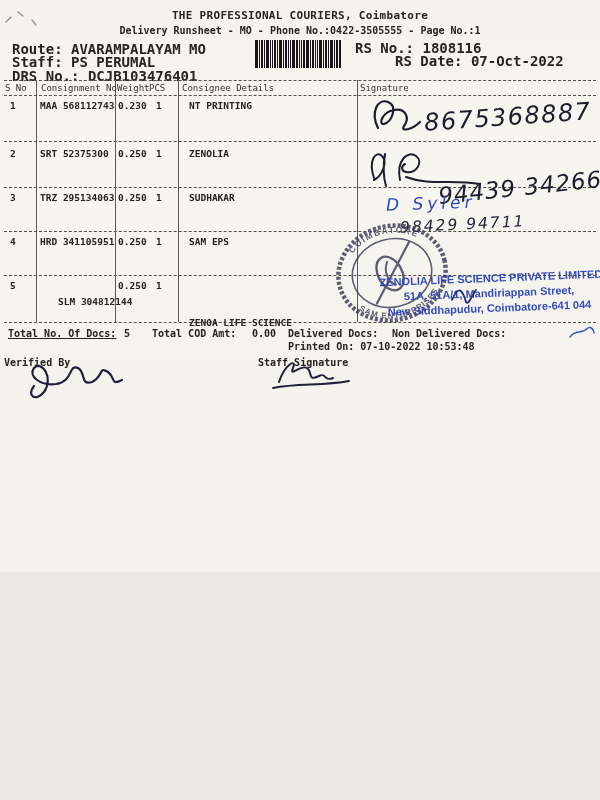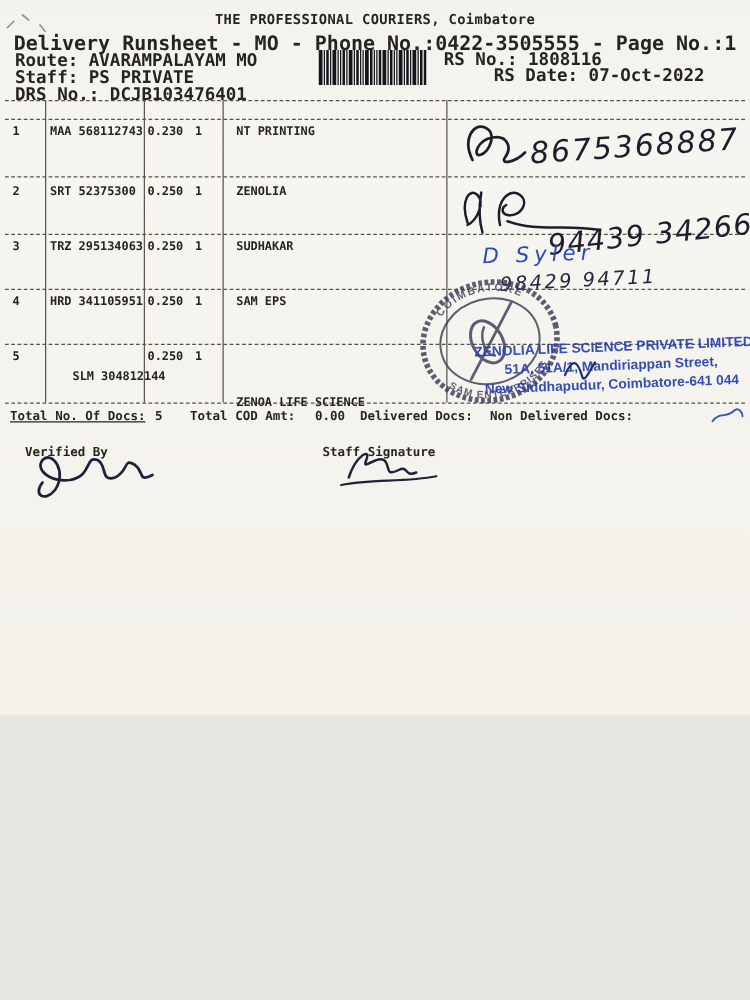--- a/index.html
+++ b/index.html
@@ -4,21 +4,21 @@
 <style>
   html,body{margin:0;padding:0;}
   body{width:600px;height:800px;background:#e9e7e1;}
   .paper{
     position:relative;width:600px;height:572px;overflow:hidden;
     background:linear-gradient(180deg,#f4f2ec 0%,#f7f5ef 25%,#f5f3ed 60%,#f3f1ea 100%);
     font-family:"DejaVu Sans Mono", monospace;color:#26241f;
   }
   .abs{position:absolute;}
   .title{top:9px;left:0;width:600px;text-align:center;font-size:11px;font-weight:bold;letter-spacing:.3px;}
-  .subtitle{top:25px;left:0;width:600px;text-align:center;font-size:16px;font-weight:bold;}
+  .subtitle{top:25px;left:0;width:600px;text-align:center;font-size:10px;font-weight:bold;}
   .meta{font-size:14px;font-weight:bold;white-space:nowrap;}
   .hline{position:absolute;left:4px;width:592px;height:0;border-top:1px dashed #55524a;}
   .vline{position:absolute;top:80px;height:242px;width:0;border-left:1px solid #5a574f;}
   .thead span{position:absolute;font-size:9px;color:#33312b;white-space:nowrap;}
   .trow span{position:absolute;font-size:9.5px;font-weight:bold;white-space:nowrap;}
   .foot{font-size:10px;font-weight:bold;white-space:nowrap;}
   .sig-num{font-family:"DejaVu Sans", sans-serif;font-style:italic;}
   .company-stamp{
     top:271px;left:380px;width:218px;text-align:center;
     font-family:"Liberation Sans", sans-serif;font-weight:bold;
@@ -53,21 +53,21 @@
 
   <div class="abs title">THE PROFESSIONAL COURIERS, Coimbatore</div>
   <div class="abs subtitle">Delivery Runsheet - MO - Phone No.:0422-3505555 - Page No.:1</div>
 
   <div class="abs meta" style="left:12px;top:41px;">
     <span>Route:</span>
     <span>AVARAMPALAYAM MO</span>
   </div>
   <div class="abs meta" style="left:12px;top:54px;">
     <span>Staff:</span>
-    <span>PS PRIVATE</span>
+    <span>PS PERUMAL</span>
   </div>
   <div class="abs meta" style="left:12px;top:68px;">
     <span>DRS No.:</span>
     <span>DCJB103476401</span>
   </div>
 
   <svg class="abs" style="left:255px;top:40px;" width="86" height="28">
     <g fill="#17151a">
       <rect x="0" y="0" width="3" height="28"></rect>
         <rect x="4" y="0" width="1" height="28"></rect>
@@ -118,20 +118,28 @@
   <div class="hline" style="top:141px;"></div>
   <div class="hline" style="top:187px;"></div>
   <div class="hline" style="top:231px;"></div>
   <div class="hline" style="top:275px;"></div>
   <div class="hline" style="top:322px;"></div>
   <div class="vline" style="left:36px;"></div>
   <div class="vline" style="left:115px;"></div>
   <div class="vline" style="left:178px;"></div>
   <div class="vline" style="left:357px;"></div>
 
+  <div class="abs thead" style="top:83px;left:0;width:600px;height:12px;">
+    <span style="left:5px;">S No</span>
+    <span style="left:41px;">Consignment No</span>
+    <span style="left:117px;">Weight</span>
+    <span style="left:149px;">PCS</span>
+    <span style="left:182px;">Consignee Details</span>
+    <span style="left:360px;">Signature</span>
+  </div>
 
   <div class="abs trow" style="top:100px;left:0;width:600px;">
     <span style="left:10px;">1</span>
     <span style="left:40px;">MAA 568112743</span>
     <span style="left:118px;">0.230</span>
     <span style="left:156px;">1</span>
     <span style="left:189px;">NT PRINTING</span>
   </div>
   <div class="abs trow" style="top:148px;left:0;width:600px;">
     <span style="left:10px;">2</span>
@@ -212,22 +220,23 @@
   <div class="abs foot" style="left:124px;top:328px;">5</div>
   <div class="abs foot" style="left:152px;top:328px;">Total COD Amt:</div>
   <div class="abs foot" style="left:252px;top:328px;">0.00</div>
   <div class="abs foot" style="left:288px;top:328px;">Delivered Docs:</div>
   <div class="abs foot" style="left:392px;top:328px;">Non Delivered Docs:</div>
 
   <svg class="abs" style="left:566px;top:324px;" width="30" height="18">
     <path d="M4,13 C10,5 15,11 22,4 C25,2 28,6 28,9" stroke="#3a55c0" stroke-width="1.5" fill="none" stroke-linecap="round"></path>
   </svg>
 
-
-  <div class="abs foot" style="left:20px;top:357px;">Verified By</div>
+  <div class="abs foot" style="left:288px;top:341px;">Printed On: 07-10-2022 10:53:48</div>
+
+  <div class="abs foot" style="left:4px;top:357px;">Verified By</div>
   <div class="abs foot" style="left:258px;top:357px;">Staff Signature</div>
 
   <svg class="abs" style="left:22px;top:348px;" width="115" height="55">
     <path d="M12,38 C4,48 14,54 22,44 C32,30 20,12 12,20 C6,28 18,38 34,36 C52,33 46,16 56,20 C64,24 58,38 70,34 C82,28 76,18 86,24 C94,30 88,38 100,32" stroke="#20203a" stroke-width="2.2" fill="none" stroke-linecap="round"></path>
   </svg>
 
   <svg class="abs" style="left:265px;top:356px;" width="95" height="40">
     <path d="M14,26 C20,8 32,2 28,12 C24,22 36,8 42,12 C48,16 42,26 54,20 C62,16 58,26 68,22" stroke="#20203a" stroke-width="2" fill="none" stroke-linecap="round"></path>
     <path d="M8,32 C32,27 58,30 84,25" stroke="#20203a" stroke-width="1.8" fill="none" stroke-linecap="round"></path>
   </svg>

